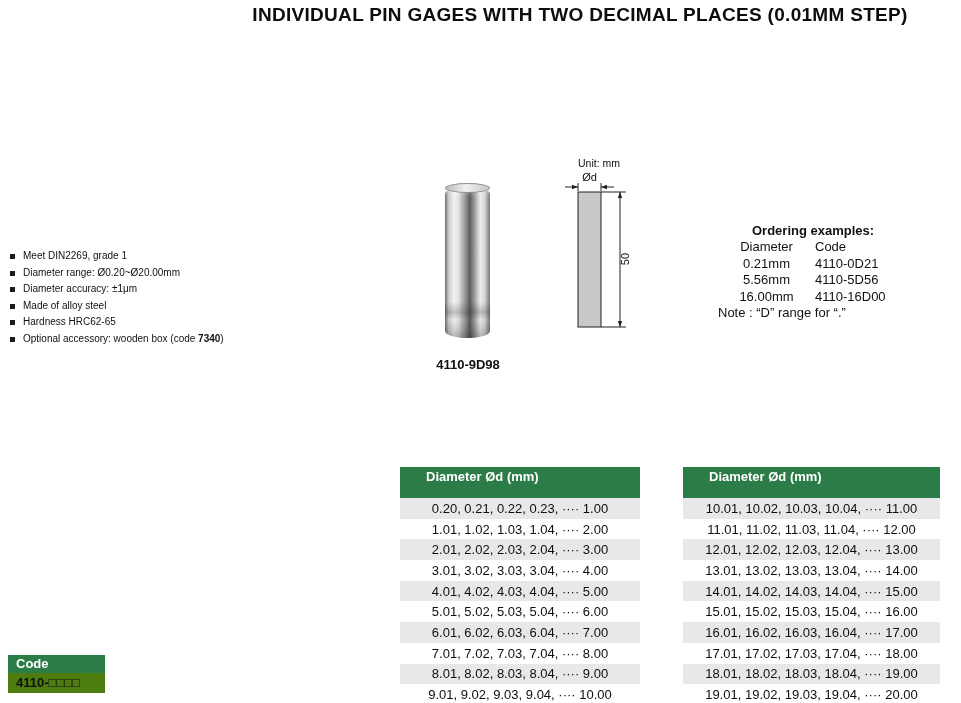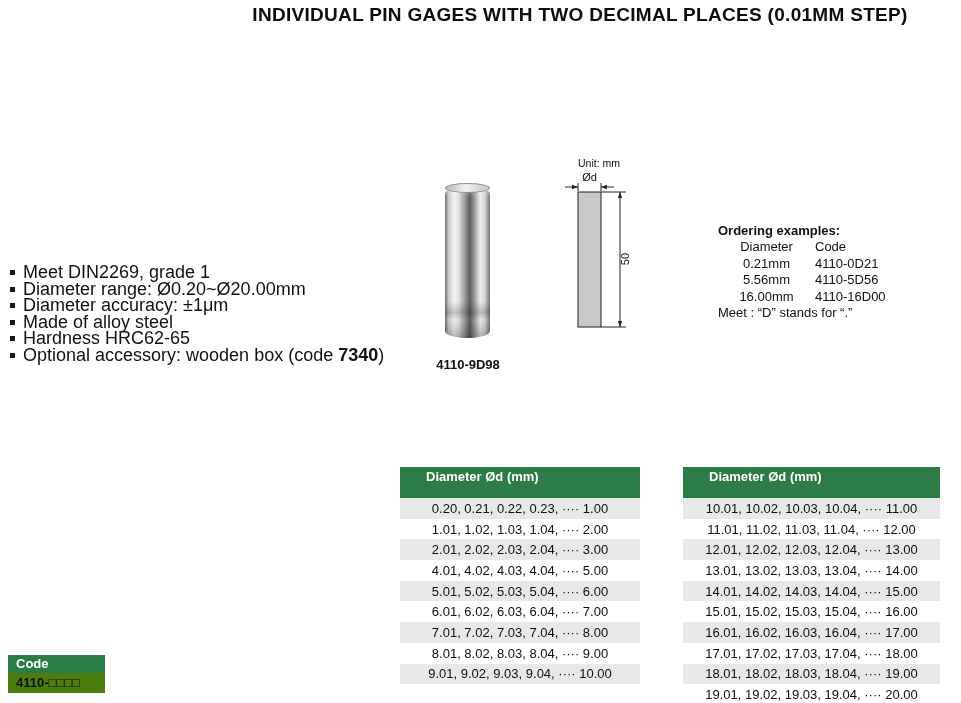--- a/index.html
+++ b/index.html
@@ -10,21 +10,21 @@
   }
 
   
   .page-title {
     position:absolute; left:200px; top:4px; width:760px;
     text-align:center; font-size:19px; font-weight:bold; letter-spacing:0.3px;
     color:#0d0d0d; white-space:nowrap;
   }
 
   
-  .features { position:absolute; left:8px; top:264px; width:400px; font-size:18px; }
+  .features { position:absolute; left:8px; top:248px; width:400px; font-size:10px; }
   .feature-item { display:flex; align-items:flex-start; line-height:16.6px; }
   .bullet { flex:0 0 auto; width:5px; height:5px; background:#1a1a1a; margin:6px 8px 0 2px; }
 
   
   .pin-wrap { position:absolute; left:445px; top:183px; width:45px; height:155px; }
   .pin-body {
     position:absolute; left:0; top:4px; width:45px; height:151px;
     border-radius:50% / 7px;
     background:
       linear-gradient(to bottom, rgba(255,255,255,0.30) 0%, rgba(0,0,0,0) 7%,
@@ -42,21 +42,21 @@
     position:absolute; left:418px; top:357px; width:100px;
     text-align:center; font-size:13px; font-weight:bold;
   }
 
   
   .drawing { position:absolute; left:552px; top:150px; width:100px; height:195px; }
   .drawing text { font-family:"Liberation Sans", sans-serif; fill:#111; }
 
   
   .ordering { position:absolute; left:718px; top:223px; width:220px; font-size:13px; line-height:16.4px; }
-  .ordering-heading { font-weight:bold; }
+  .ordering-heading { font-weight:bold;margin-left:34px; }
   .o-row { display:flex;text-align:center; }
   .o-c1 { width:97px; flex:0 0 auto; }
 
   
   .code-block { position:absolute; left:8px; top:655px; width:97px; }
   .code-header {
     height:18px; line-height:18px; background:#2c7c47; color:#ffffff;
     font-size:13px; font-weight:bold; padding-left:8px;
   }
   .code-value {
@@ -152,34 +152,35 @@
       <span>4110-0D21</span>
     </div>
     <div class="o-row">
       <span class="o-c1">5.56mm</span>
       <span>4110-5D56</span>
     </div>
     <div class="o-row">
       <span class="o-c1">16.00mm</span>
       <span>4110-16D00</span>
     </div>
-    <div>Meet : “D” stands for “.”</div>
+    <div>Note : “D” range for “.”</div>
   </div>
 
   <div class="code-block">
     <div class="code-header">Code</div>
     <div class="code-value">4110-□□□□</div>
   </div>
 
   <div class="dia-table left">
     <div class="t-header">Diameter Ød (mm)</div>
     <div class="t-body">
       <div class="t-row">0.20, 0.21, 0.22, 0.23, ···· 1.00</div>
       <div class="t-row">1.01, 1.02, 1.03, 1.04, ···· 2.00</div>
       <div class="t-row">2.01, 2.02, 2.03, 2.04, ···· 3.00</div>
+      <div class="t-row">3.01, 3.02, 3.03, 3.04, ···· 4.00</div>
       <div class="t-row">4.01, 4.02, 4.03, 4.04, ···· 5.00</div>
       <div class="t-row">5.01, 5.02, 5.03, 5.04, ···· 6.00</div>
       <div class="t-row">6.01, 6.02, 6.03, 6.04, ···· 7.00</div>
       <div class="t-row">7.01, 7.02, 7.03, 7.04, ···· 8.00</div>
       <div class="t-row">8.01, 8.02, 8.03, 8.04, ···· 9.00</div>
       <div class="t-row">9.01, 9.02, 9.03, 9.04, ···· 10.00</div>
     </div>
   </div>
 
   <div class="dia-table right">

